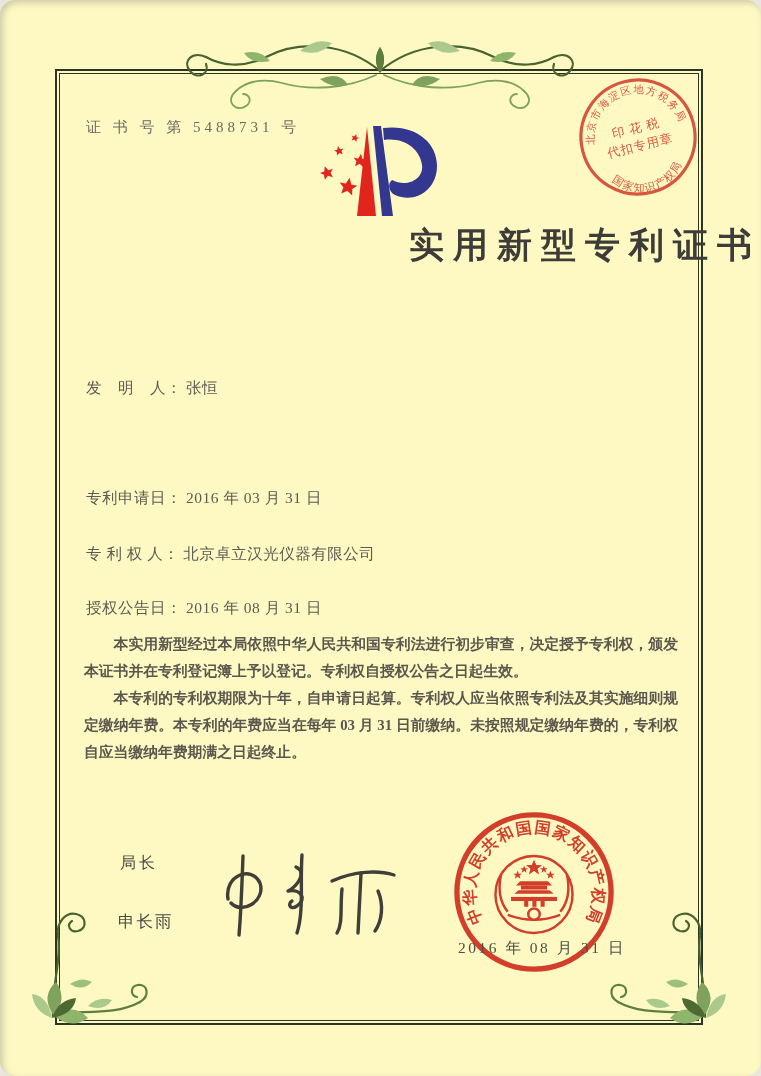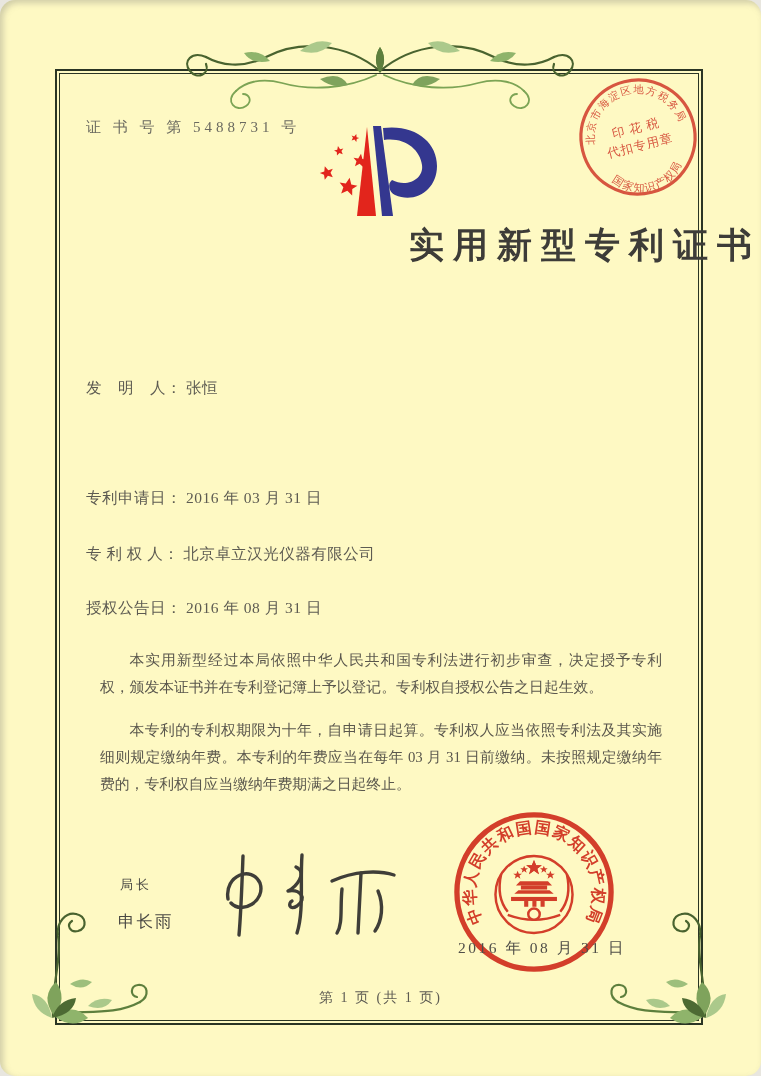--- a/index.html
+++ b/index.html
@@ -27,22 +27,22 @@
     font-size:35px; font-weight:bold; letter-spacing:9px; color:#3d3c38;
   }
   .field { position:absolute; left:86px; font-size:15.5px; color:#5d5b52; letter-spacing:.5px; white-space:nowrap; }
   .field .lbl { margin-right:4px; }
   .f0 { top:320px; } .f1 { top:378px; } .f2 { top:433px; }
   .f3 { top:488px; } .f4 { top:544px; } .f5 { top:598px; }
   .body-text {
     position:absolute; left:84px; top:631px; width:594px;
     font-size:14.8px; line-height:1.83; color:#5a574d; text-align:justify;
   }
-  .body-text p { text-indent:2em; margin:16px; }
-  .signer-title { position:absolute; left:120px; top:876px; font-size:13px; letter-spacing:3px; color:#4a4944; }
+  .body-text p { text-indent:2em; margin:0;font-weight:bold; }
+  .signer-title { position:absolute; left:120px; top:853px; font-size:16px; letter-spacing:3px; color:#4a4944; }
   .signer-name  { position:absolute; left:118px; top:911px; font-size:16.5px; letter-spacing:2px; color:#4a4944; }
   .signature { position:absolute; left:196px; top:843px; width:215px; height:108px; }
   .seal { position:absolute; left:452px; top:810px; width:164px; height:164px; opacity:.93; }
   .seal-date {
     position:absolute; left:458px; top:938px; font-size:15.5px; letter-spacing:2.5px;
     color:#4f4e48; z-index:5;
   }
   .tax-stamp { position:absolute; left:563px; top:62px; width:150px; height:150px;
     transform:rotate(-14deg); opacity:.88; }
   .footer {
@@ -196,15 +196,14 @@
         <textPath href="#tax-top-arc" startOffset="50%" text-anchor="middle">北京市海淀区地方税务局</textPath>
       </text>
       <text x="75" y="70" font-size="12.5" text-anchor="middle" letter-spacing="1">印 花 税</text>
       <text x="75" y="88" font-size="12.5" text-anchor="middle" letter-spacing="1">代扣专用章</text>
       <text font-size="11" letter-spacing="1">
         <textPath href="#tax-bottom-arc" startOffset="50%" text-anchor="middle">国家知识产权局</textPath>
       </text>
     </g>
   </svg>
 
-  <div class="footer">第 1 页 (共 1 页)</div>
 
 </div>
 
 </body></html>

